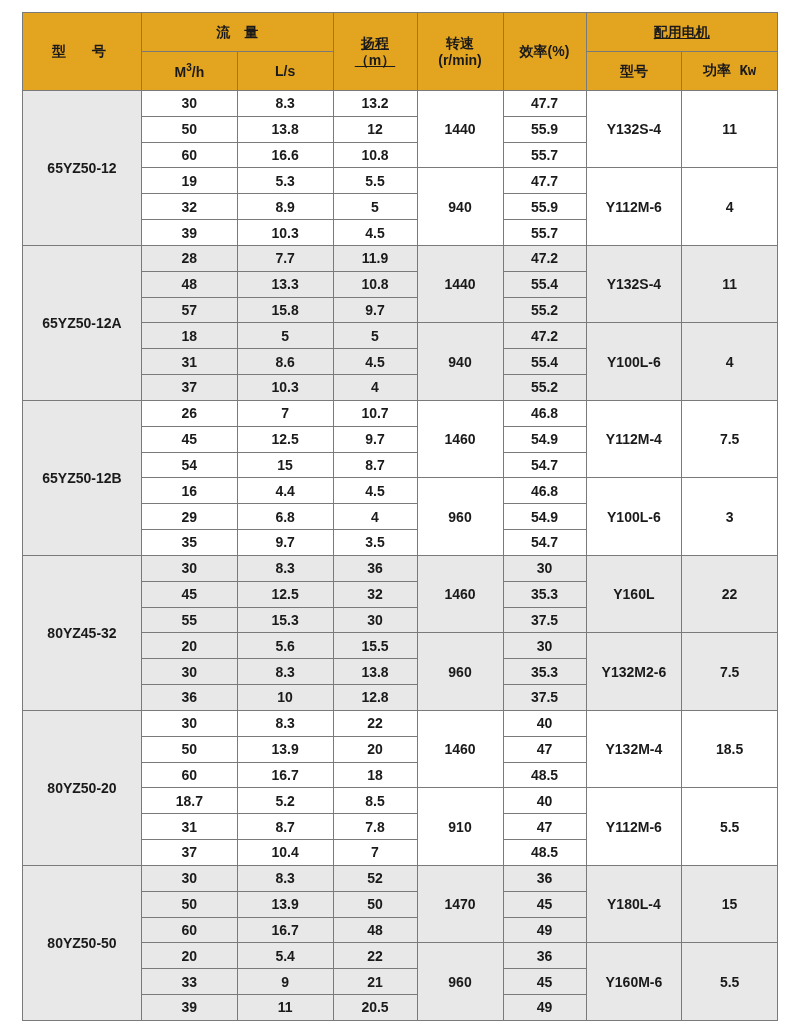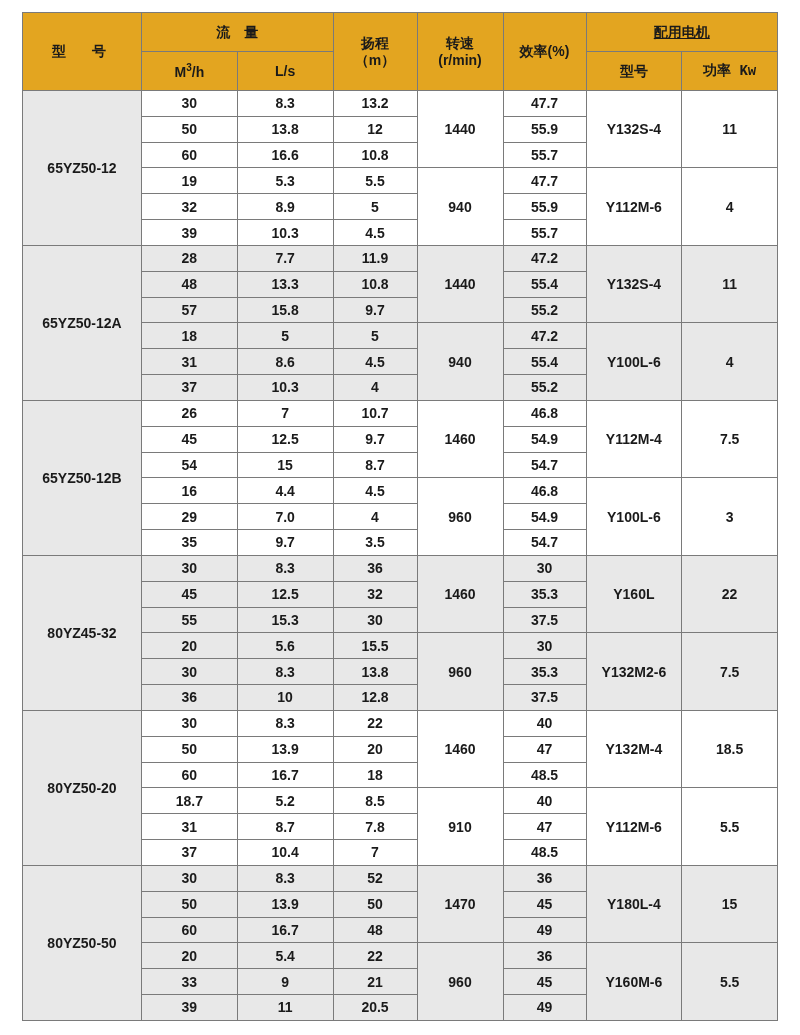--- a/index.html
+++ b/index.html
@@ -41,21 +41,21 @@
 
   
   thead th {
     background: #E3A520;
     color: #1a1a1a;
     font-size: 15px;
     border: 1px solid #9c7314;
   }
   th.hdr-model    { width: 118px; height: 76px; font-size: 15px; letter-spacing: 6px; }
   th.hdr-flow     { height: 38px; }
-  th.hdr-head     { width: 83px;  height: 76px; }
+  th.hdr-head     { width: 83px;  height: 76px; text-decoration: underline; }
   th.hdr-speed    { width: 85px;  height: 76px; }
   th.hdr-eff      { width: 82px;  height: 76px; }
   th.hdr-motor    { height: 38px; text-decoration: underline; }
   th.hdr-m3h      { width: 82px;  height: 38px; }
   th.hdr-ls       { width: 90px;  height: 38px; }
   th.hdr-mtype    { width: 108px; height: 38px; }
   th.hdr-mpower   { width: 95px;  height: 38px; font-family: Liberation Mono, monospace; }
 
   th .two-line { display: block; }
   th sup { font-size: 10px; vertical-align: super; }
@@ -213,21 +213,21 @@
           <td class="num">16</td>
           <td class="num">4.4</td>
           <td class="num">4.5</td>
           <td class="span-cell" rowspan="3">960</td>
           <td class="num">46.8</td>
           <td class="span-cell" rowspan="3">Y100L-6</td>
           <td class="span-cell" rowspan="3">3</td>
         </tr>
         <tr class="band-light" style="height: 25.8333px; margin-top: 25px;">
           <td class="num">29</td>
-          <td class="num">7.0</td>
+          <td class="num">6.8</td>
           <td class="num">4</td>
           <td class="num">54.9</td>
         </tr>
         <tr class="band-light" style="height: 25.8333px;">
           <td class="num">35</td>
           <td class="num">9.7</td>
           <td class="num">3.5</td>
           <td class="num">54.7</td>
         </tr>
         <tr class="band-grey" style="height: 25.8333px;">

